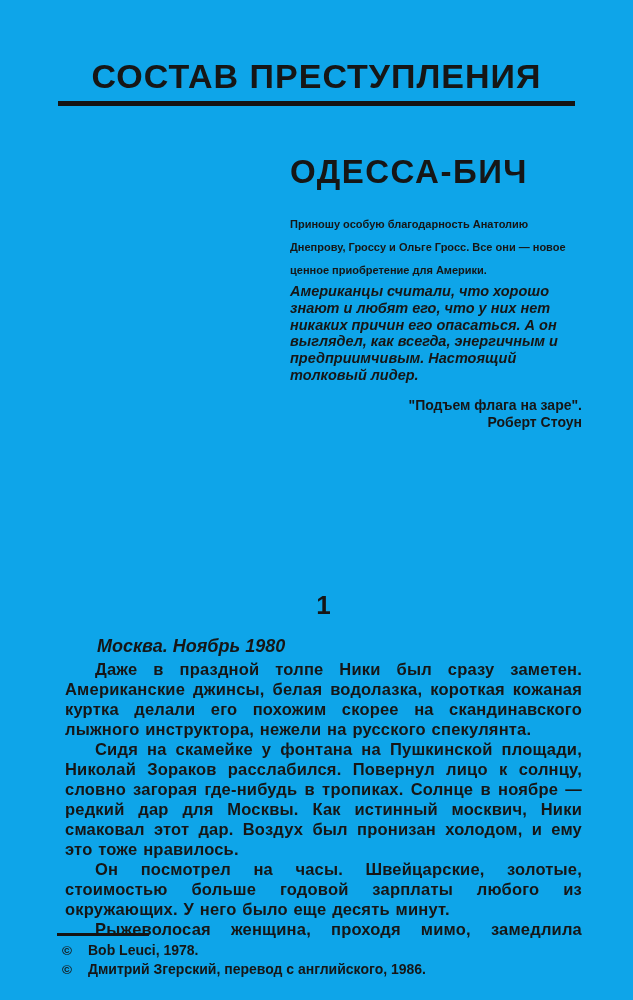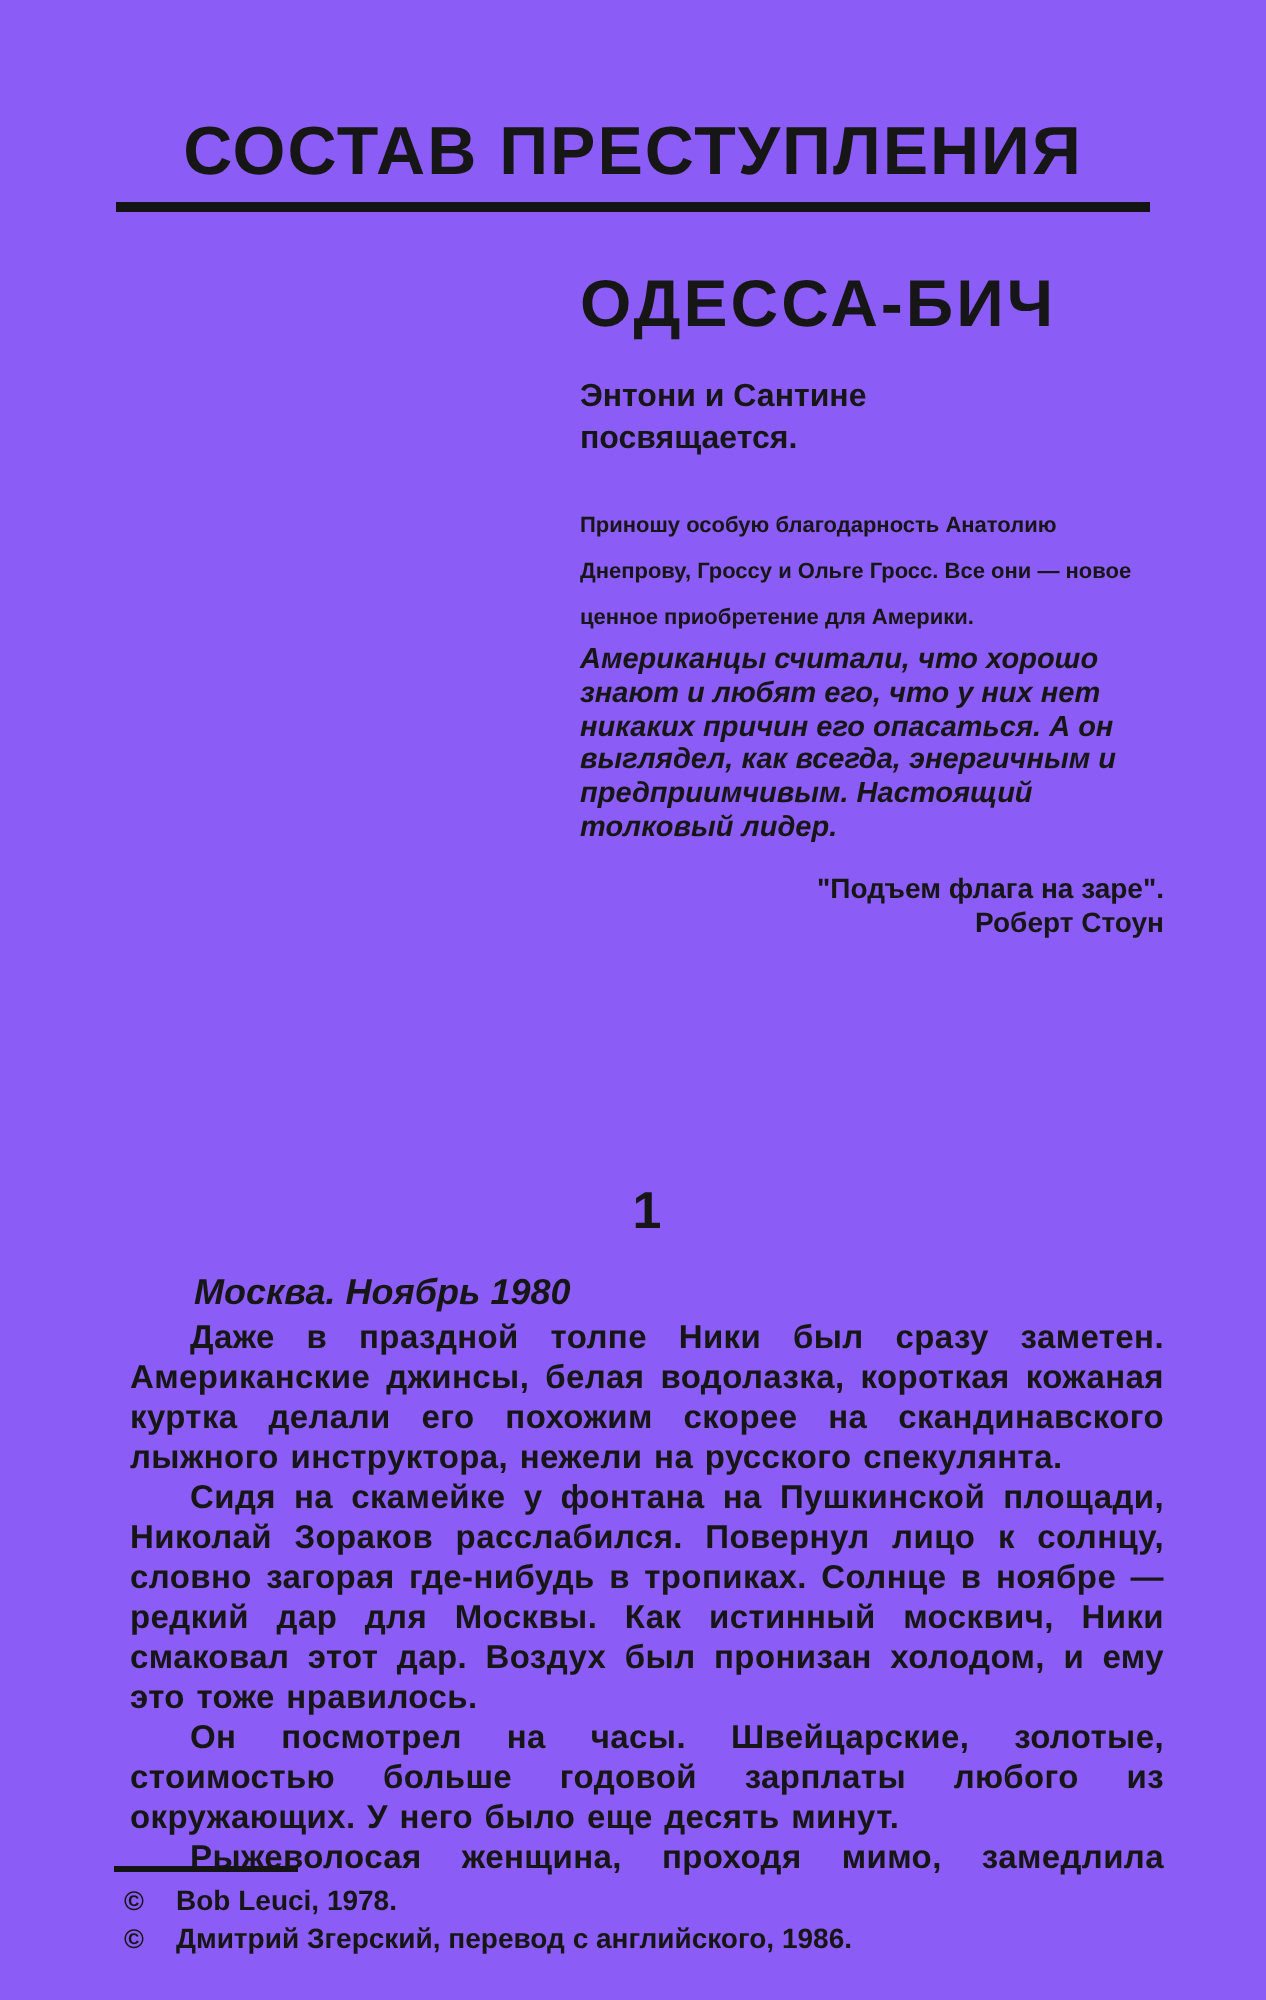--- a/index.html
+++ b/index.html
@@ -5,21 +5,21 @@
   html, body {
     margin: 0;
     padding: 0;
     background: #9a9a9a;
   }
   .page {
     position: relative;
     width: 633px;
     height: 1000px;
     margin: 0 auto;
-    background: #8b5cf6;
+    background: #0ea5e9;
     color: #161616;
     font-family: "Liberation Sans", "DejaVu Sans", sans-serif;
     overflow: hidden;
   }
 
   
   .series-header {
     position: absolute;
     left: 58px;
     top: 58px;
@@ -40,20 +40,21 @@
     left: 290px;
     top: 133px;
     width: 292px;
   }
   .author {
     font-size: 29px;
     font-weight: 700;
     line-height: 32px;
   }
   .book-title {
+    margin-top: 20px;
     font-size: 33px;
     font-weight: 700;
     letter-spacing: 1.5px;
     line-height: 38px;
     white-space: nowrap;
   }
   .dedication {
     margin-top: 17px;
     width: 185px;
     font-size: 16px;
@@ -153,21 +154,20 @@
 </style>
 </head>
 <body>
 
 <div class="page">
 
   <div class="series-header">СОСТАВ ПРЕСТУПЛЕНИЯ</div>
 
   <section class="title-block">
     <div class="book-title">ОДЕССА-БИЧ</div>
-    <div class="dedication">Энтони и Сантине посвящается.</div>
     <div class="acknowledgment">Приношу особую благодарность Анатолию Днепрову, Гроссу и Ольге Гросс. Все они — новое ценное приобретение для Америки.</div>
     <div class="epigraph">Американцы считали, что хорошо знают и любят его, что у них нет никаких причин его опасаться. А он выглядел, как всегда, энергичным и предприимчивым. Настоящий толковый лидер.</div>
     <div class="epigraph-source">
       <div>"Подъем флага на заре".</div>
       <div>Роберт Стоун</div>
     </div>
   </section>
 
   <div class="chapter-number">1</div>
 

